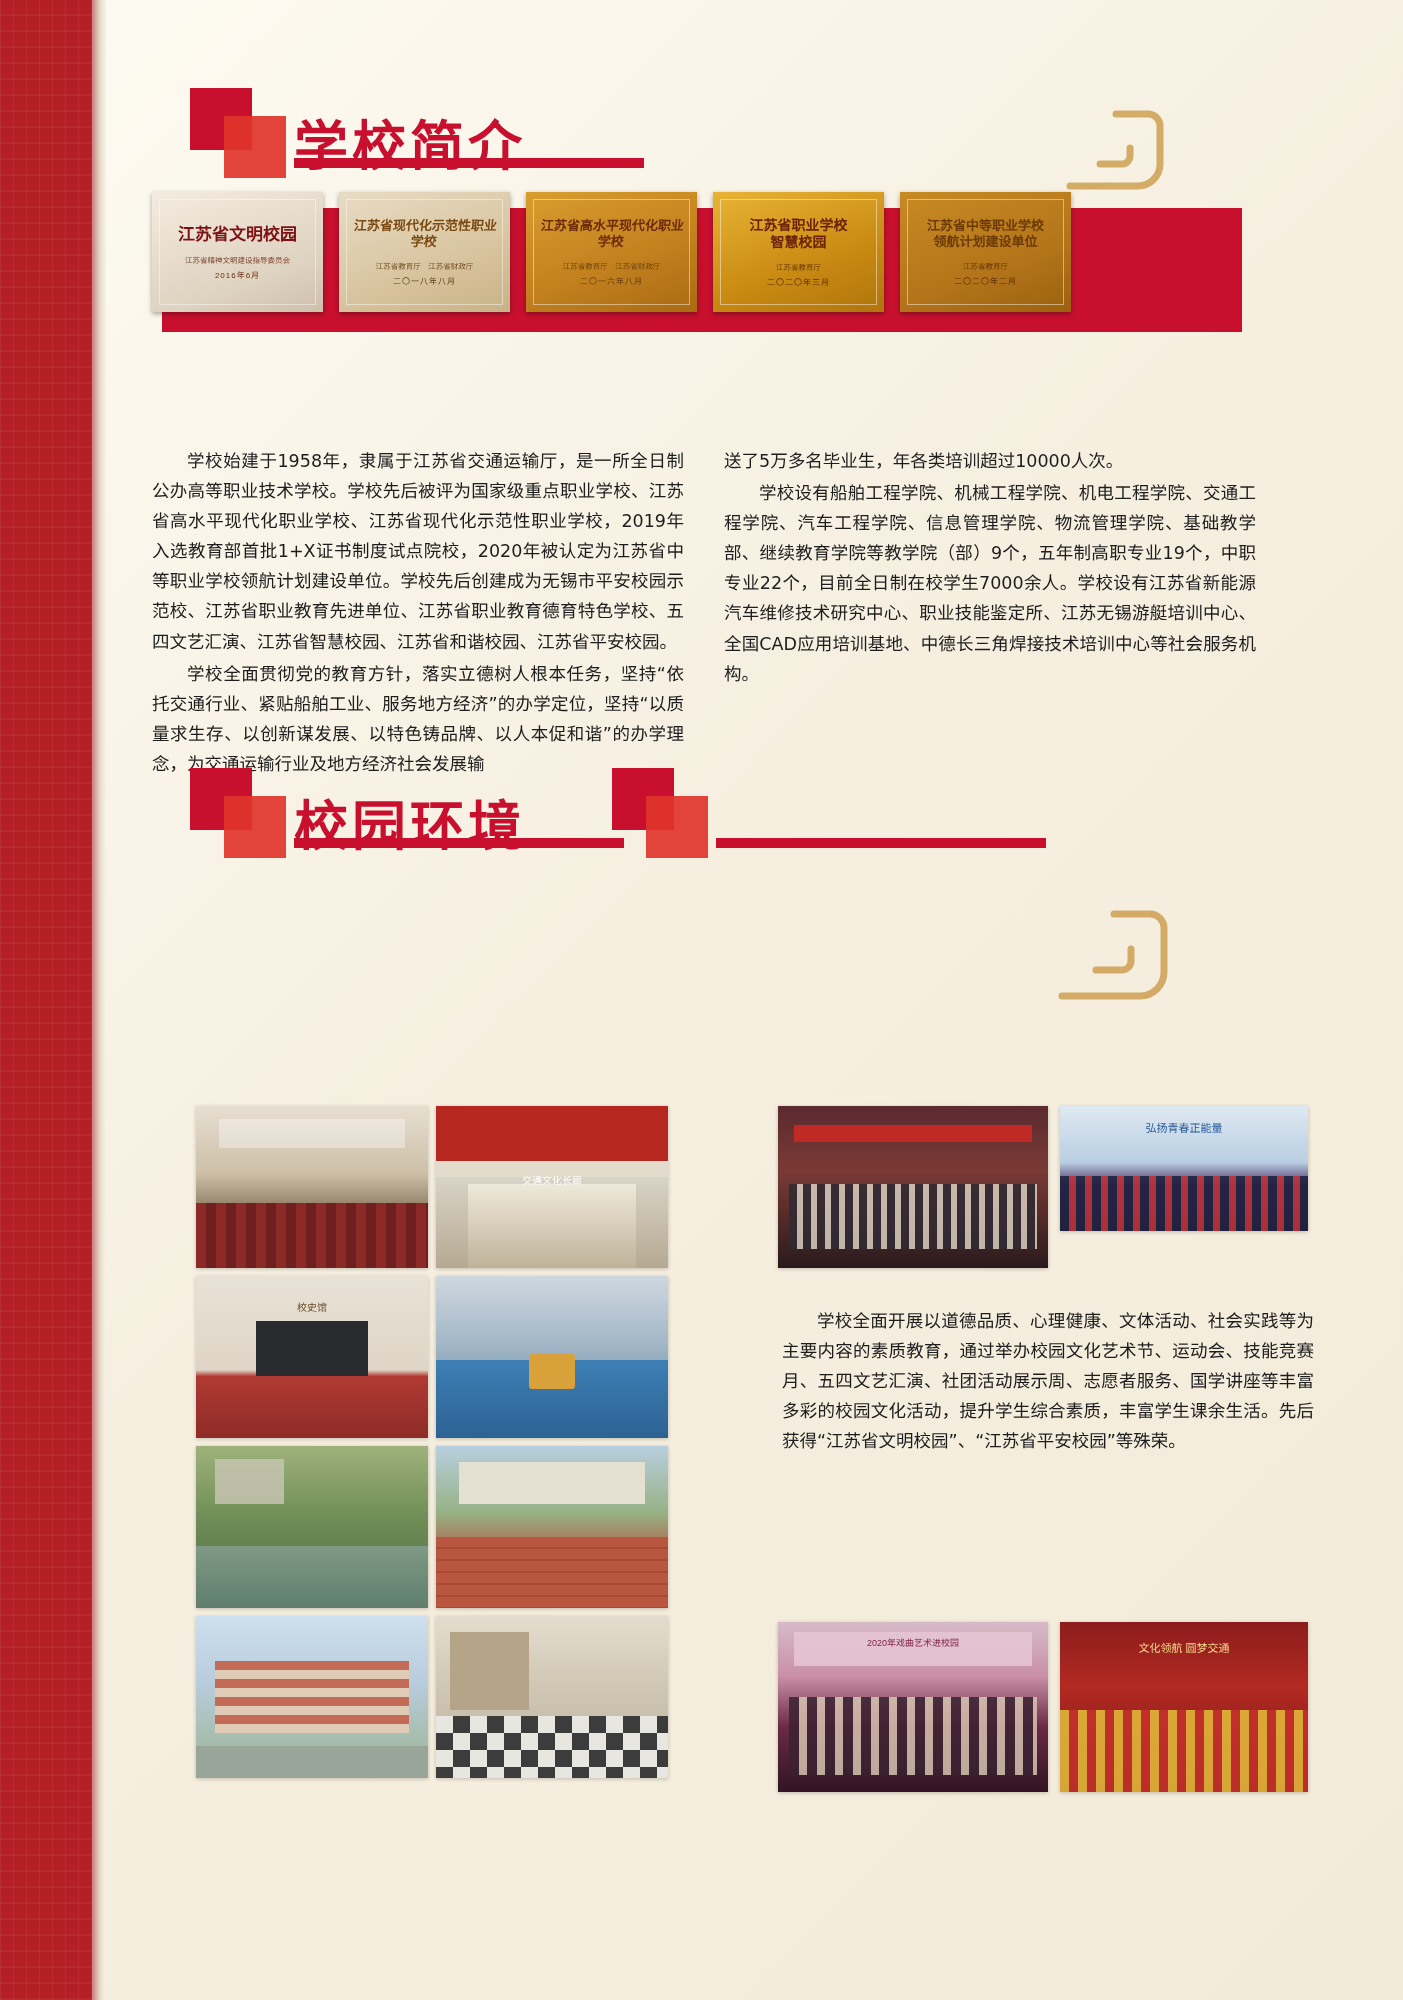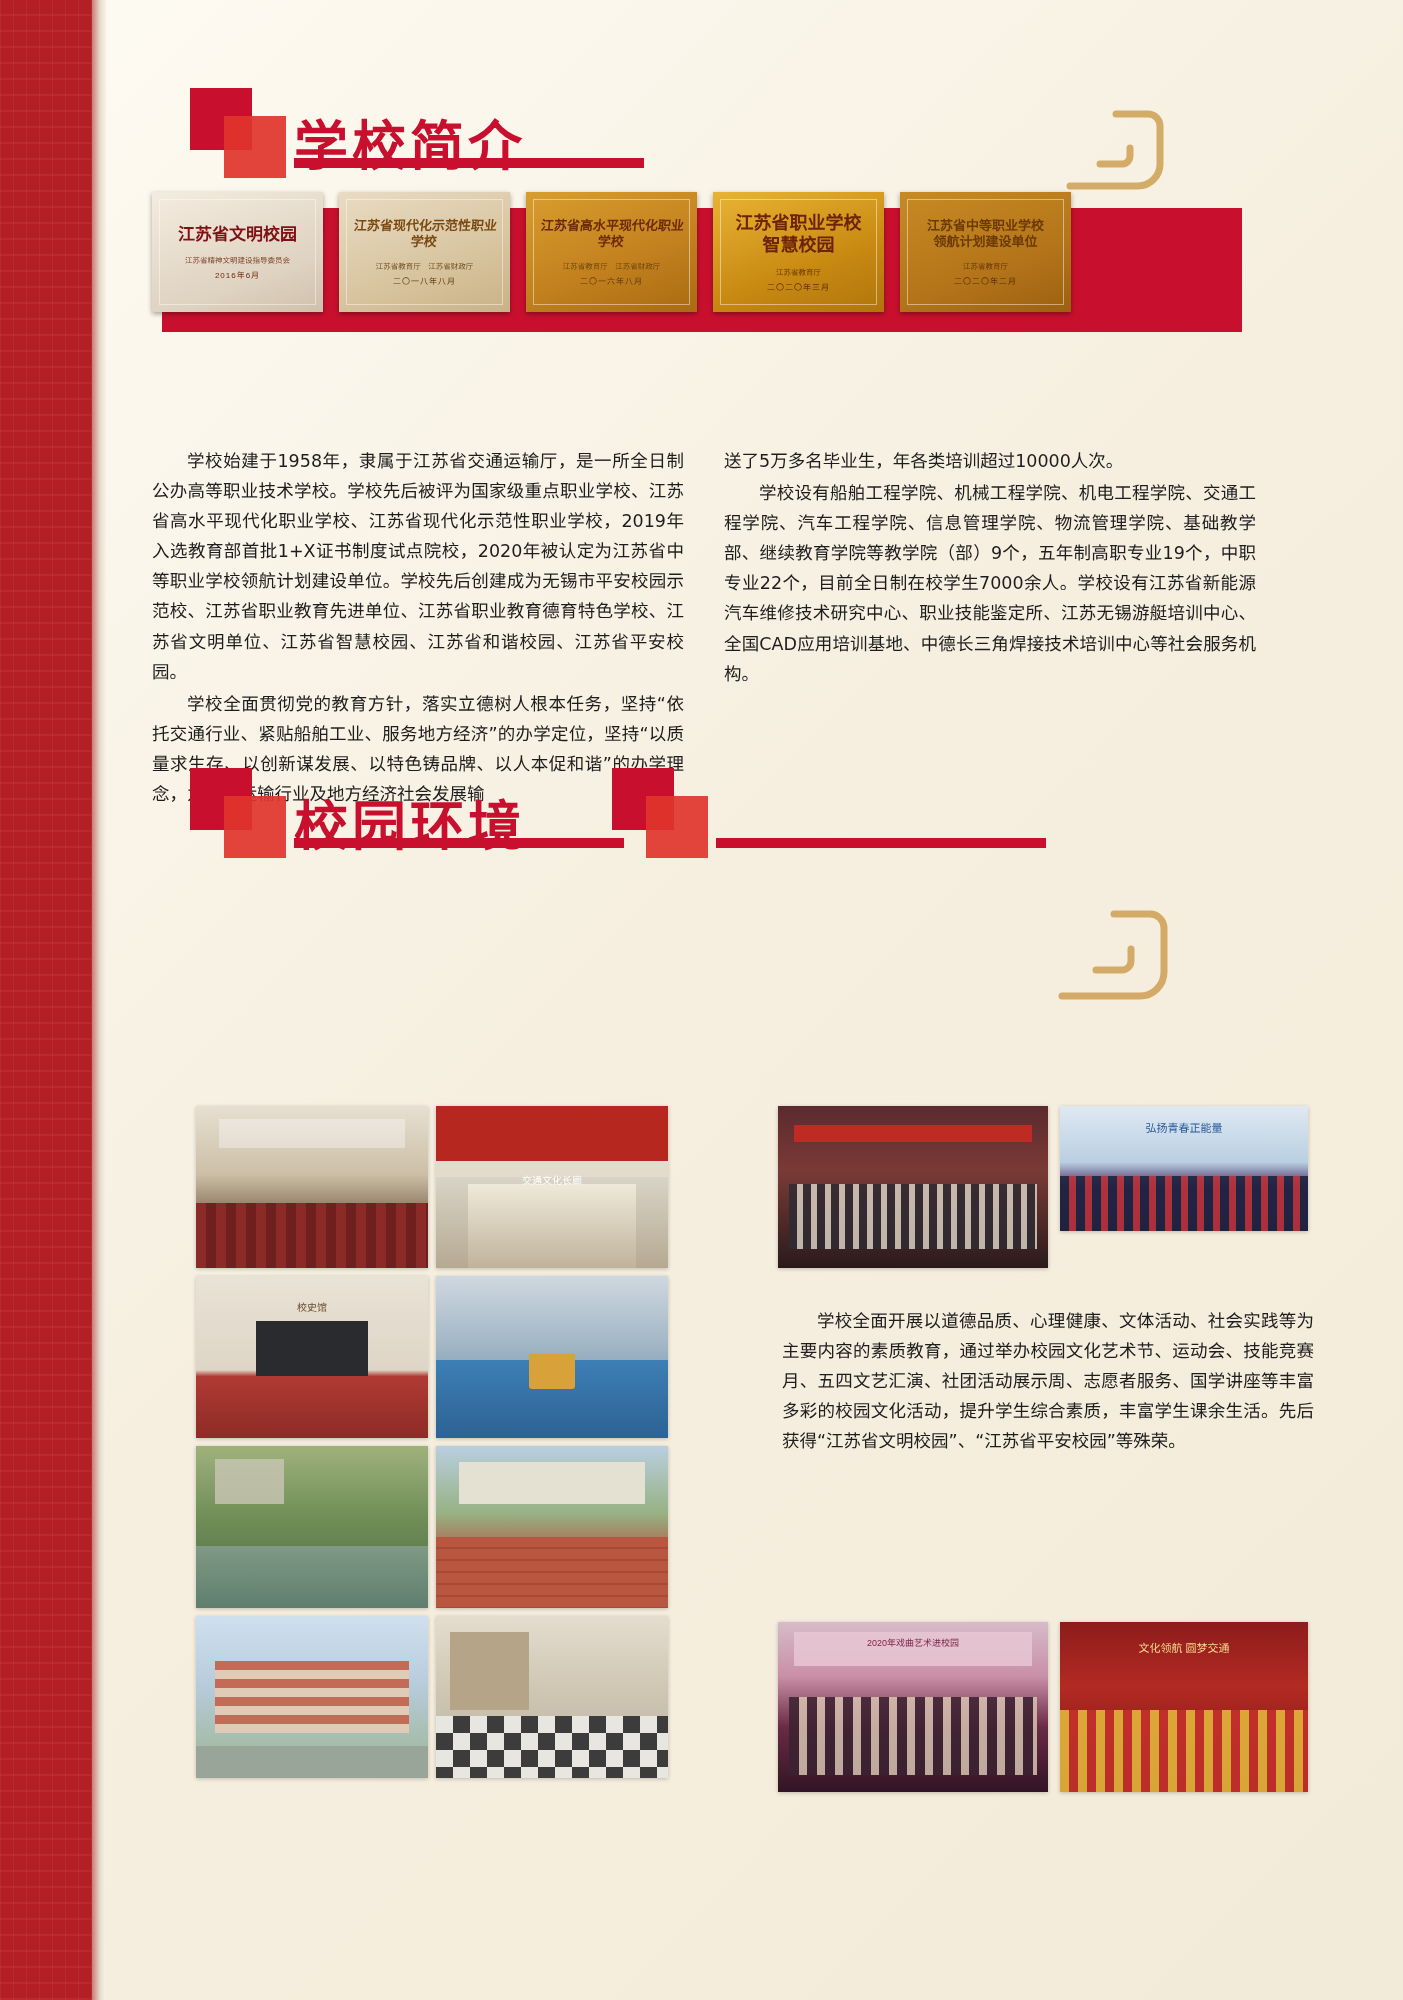--- a/index.html
+++ b/index.html
@@ -69,21 +69,21 @@
     border:1px solid rgba(255,255,255,.45);
     display:flex;flex-direction:column;align-items:center;justify-content:center;
   }
   .pl-main{
     font-family:"DejaVu Serif","Liberation Serif",serif;
     font-weight:bold;line-height:1.25;
   }
   .p1 .pl-main{font-size:17px;color:#7d1113;}
   .p2 .pl-main{font-size:13px;color:#7a4a12;transform:skewX(-6deg);}
   .p3 .pl-main{font-size:13px;color:#6d2b0b;transform:skewX(-6deg);}
-  .p4 .pl-main{font-size:18px;color:#6e2208;}
+  .p4 .pl-main{font-size:14px;color:#6e2208;}
   .p5 .pl-main{font-size:13px;color:#6b3a07;}
   .pl-sub{font-size:7.5px;margin-top:10px;line-height:1.5;opacity:.85;}
   .p1 .pl-sub{color:#6b2a10;}
   .p2 .pl-sub,.p3 .pl-sub{color:#5e3c0d;}
   .p4 .pl-sub,.p5 .pl-sub{color:#5d2b06;}
   .pl-date{font-size:8px;margin-top:3px;letter-spacing:1px;}
   .p1 .pl-date{color:#6b2a10;}
   .p2 .pl-date,.p3 .pl-date{color:#5e3c0d;}
   .p4 .pl-date,.p5 .pl-date{color:#5d2b06;}
 
@@ -190,21 +190,21 @@
 领航计划建设单位</div>
         <div class="pl-sub">江苏省教育厅</div>
         <div class="pl-date">二〇二〇年二月</div>
       </div>
     </div>
   </div>
 </div>
 
 <div class="intro-cols">
   <div class="col">
-    <p>学校始建于1958年，隶属于江苏省交通运输厅，是一所全日制公办高等职业技术学校。学校先后被评为国家级重点职业学校、江苏省高水平现代化职业学校、江苏省现代化示范性职业学校，2019年入选教育部首批1+X证书制度试点院校，2020年被认定为江苏省中等职业学校领航计划建设单位。学校先后创建成为无锡市平安校园示范校、江苏省职业教育先进单位、江苏省职业教育德育特色学校、江苏省文明单位、江苏省智慧校园、江苏省和谐校园、江苏省平安校园。</p>
+    <p>学校始建于1958年，隶属于江苏省交通运输厅，是一所全日制公办高等职业技术学校。学校先后被评为国家级重点职业学校、江苏省高水平现代化职业学校、江苏省现代化示范性职业学校，2019年入选教育部首批1+X证书制度试点院校，2020年被认定为江苏省中等职业学校领航计划建设单位。学校先后创建成为无锡市平安校园示范校、江苏省职业教育先进单位、江苏省职业教育德育特色学校、五四文艺汇演、江苏省智慧校园、江苏省和谐校园、江苏省平安校园。</p>
     <p>学校全面贯彻党的教育方针，落实立德树人根本任务，坚持“依托交通行业、紧贴船舶工业、服务地方经济”的办学定位，坚持“以质量求生存、以创新谋发展、以特色铸品牌、以人本促和谐”的办学理念，为交通运输行业及地方经济社会发展输</p>
   </div>
   <div class="col">
     <p style="text-indent:0">送了5万多名毕业生，年各类培训超过10000人次。</p>
     <p>学校设有船舶工程学院、机械工程学院、机电工程学院、交通工程学院、汽车工程学院、信息管理学院、物流管理学院、基础教学部、继续教育学院等教学院（部）9个，五年制高职专业19个，中职专业22个，目前全日制在校学生7000余人。学校设有江苏省新能源汽车维修技术研究中心、职业技能鉴定所、江苏无锡游艇培训中心、全国CAD应用培训基地、中德长三角焊接技术培训中心等社会服务机构。</p>
   </div>
 </div>
 
 <div class="section-head" style="left:190px;top:768px;width:420px;height:100px;">
   <div class="sh-sq1"></div>

